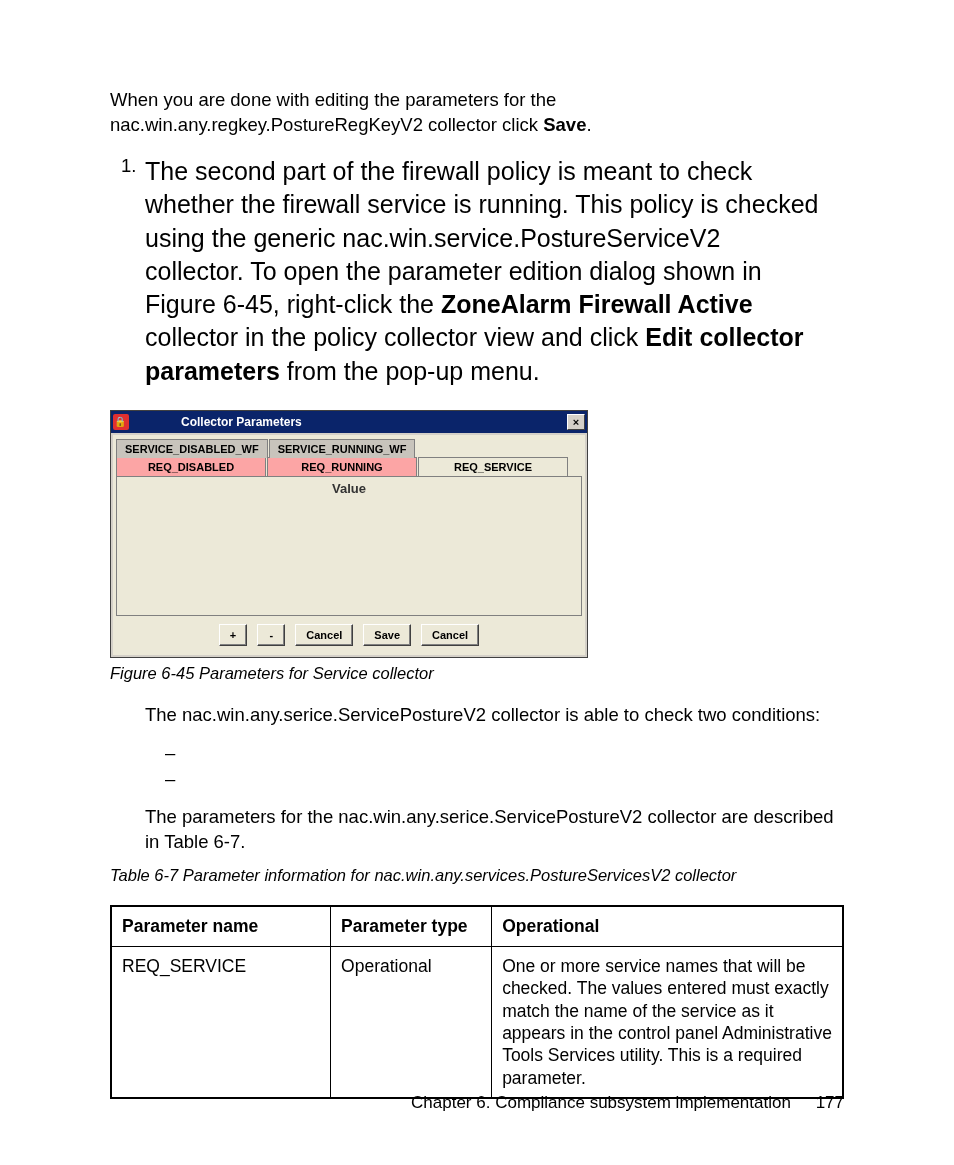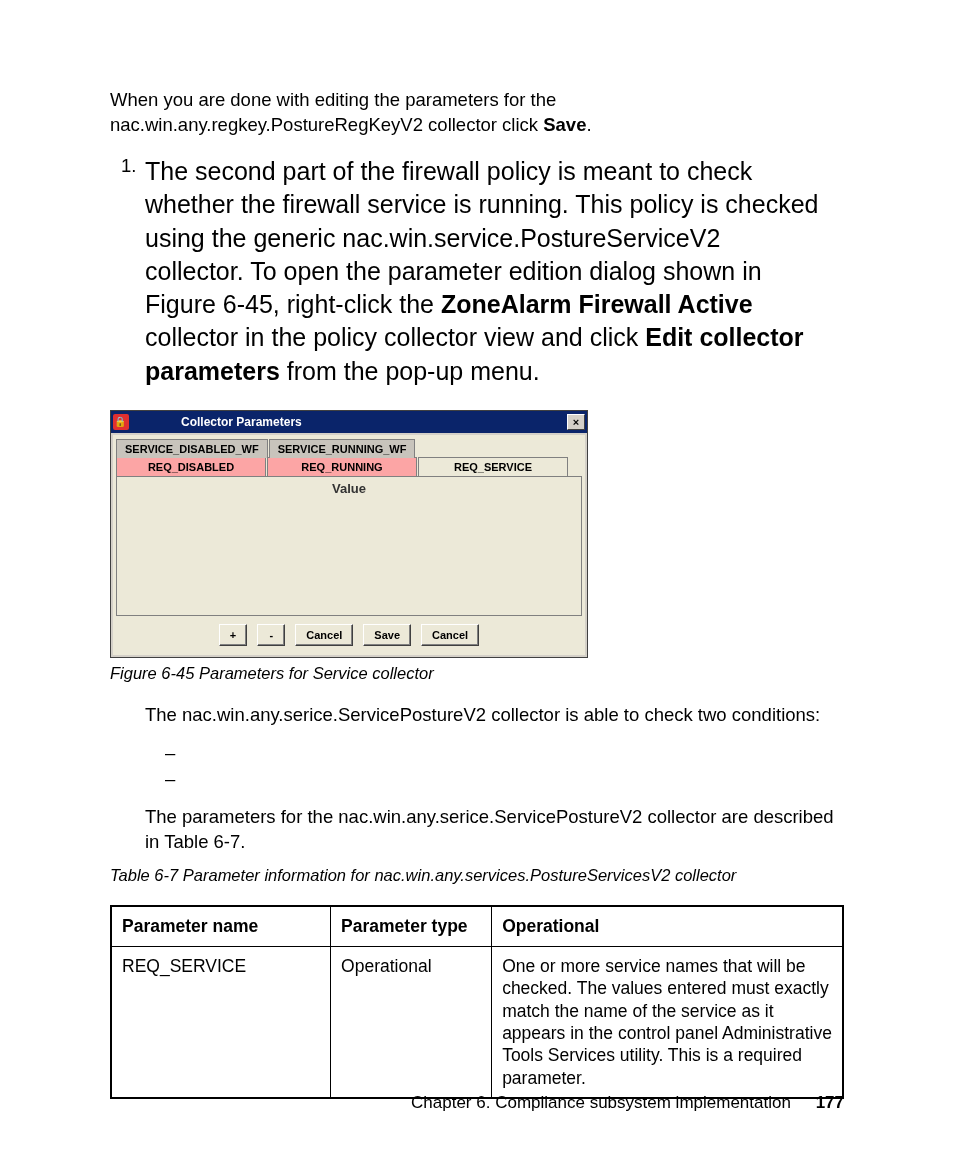--- a/index.html
+++ b/index.html
@@ -34,21 +34,21 @@
   .val-hdr { text-align: center; font-size: 13px; padding-top: 4px; color: #333; font-weight: bold; }
   .btnbar { display: flex; justify-content: center; gap: 10px; padding: 8px 4px 6px 4px; background: #ece9d8; }
   .winbtn { min-width: 44px; height: 22px; padding: 0 10px; font-size: 11px; font-weight: bold; font-family: Tahoma, Arial, sans-serif; background: #ece9d8; border: 1px solid #404040; border-top-color: #fff; border-left-color: #fff; box-shadow: inset -1px -1px 0 #808080, inset 1px 1px 0 #ece9d8; }
   .winbtn.small { min-width: 28px; }
   
   table.param { border-collapse: collapse; width: 100%; font-size: 17.5px; margin-top: 4px; }
   table.param th, table.param td { border: 1px solid #000; padding: 8px 10px; text-align: left; vertical-align: top; line-height: 1.28; }
   table.param th { font-weight: bold; }
   table.param { border: 2px solid #000; }
   .footer { position: absolute; bottom: 52px; right: 110px; font-size: 17px; }
-  .footer .pn { font-weight: bold; margin-left: 20px; }
+  .footer .pn { font-weight: normal; margin-left: 20px; }
 </style>
 </head>
 <body>
 
 <div class="page">
 
   <p class="body-text">
     <span>When you are done with editing the parameters for the nac.win.any.regkey.PostureRegKeyV2 collector click </span><b>Save</b><span>.</span>
   </p>
 

